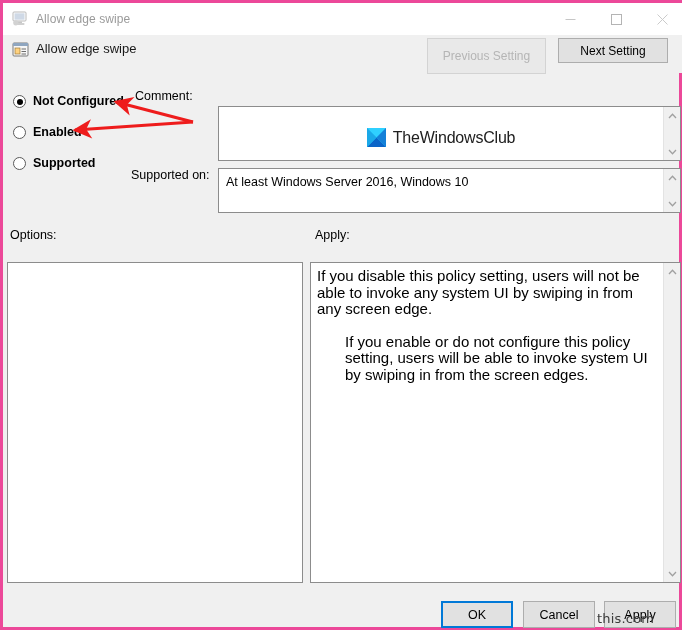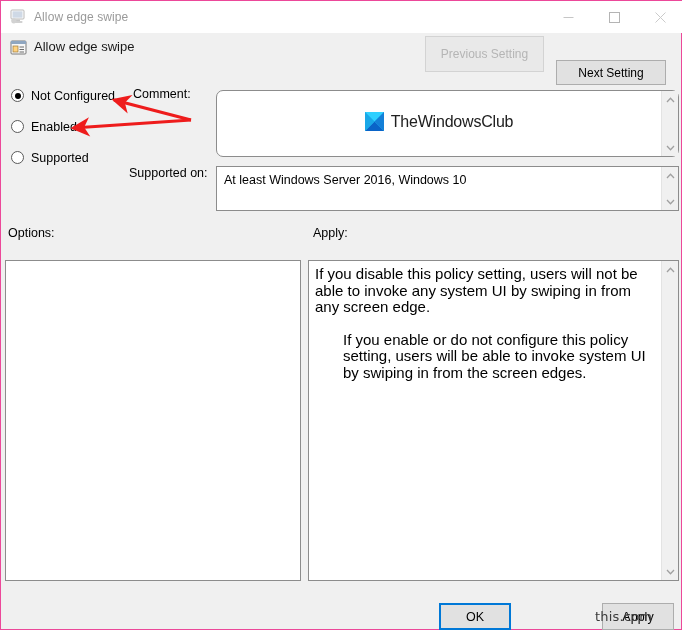--- a/index.html
+++ b/index.html
@@ -14,21 +14,21 @@
     font-size: 12px;
     color: #000000;
     overflow: hidden;
   }
   .window {
     position: relative;
     width: 682px;
     height: 630px;
     background: #f0f0f0;
     box-sizing: border-box;
-    border: 1px solid #ec4899;
+    border: 3px solid #ec4899;
   }
 
   
   .titlebar {
     position: absolute;
     left: 0; top: 0;
     width: 682px;
     height: 32px;
     background: #ffffff;
     display: flex;
@@ -101,34 +101,35 @@
     justify-content: center;
     padding: 0 12px;
     white-space: nowrap;
   }
   .btn.disabled {
     color: #b5b5b5;
     background: #e9e9e9;
     border-color: #d3d3d3;
   }
   .btn-prev { width: 119px; padding: 17px; }
-  .btn-next { width: 110px; padding: 0; margin-top: 24px; }
+  .btn-next { width: 110px; padding: 0; }
 
   
   .radios {
     position: absolute;
     left: 10px; top: 88px;
     width: 130px;
   }
   .radio-row {
     display: flex;
-    align-items: flex-start;
+    align-items: flex-end;
     height: 17px;
     margin-bottom: 14px;
     white-space: nowrap;
+    font-weight: bold;
   }
   .radio {
     width: 13px; height: 13px;
     border-radius: 50%;
     border: 1px solid #5a5a5a;
     background: #ffffff;
     box-sizing: border-box;
     position: relative;
     flex: none;
     margin-right: 7px;
@@ -156,21 +157,21 @@
   .lbl-options { left: 7px; top: 225px; }
   .lbl-help { left: 312px; top: 225px; }
 
   
   .box {
     position: absolute;
     box-sizing: border-box;
     background: #ffffff;
     border: 1px solid #8c8c8c;
   }
-  .box-comment { left: 215px; top: 89px; width: 463px; height: 67px; border-radius: 7px; }
+  .box-comment { left: 215px; top: 103px; width: 463px; height: 55px; }
   .box-supported { left: 215px; top: 165px; width: 463px; height: 45px; }
   .box-options { left: 4px; top: 259px; width: 296px; height: 321px; }
   .box-help { left: 307px; top: 259px; width: 371px; height: 321px; }
 
   .scrollbar {
     position: absolute;
     right: 0; top: 0;
     width: 17px;
     height: 100%;
     background: #f0f0f0;
@@ -399,20 +400,21 @@
       <div class="sb-arrow sb-down">
         <svg width="9" height="6" viewBox="0 0 9 6">
             <polyline points="1,1 4.5,4.7 8,1" fill="none" stroke="#a0a0a0" stroke-width="1.3"></polyline>
           </svg>
       </div>
     </div>
   </div>
 
   <div class="footer">
     <div class="foot-btn btn-ok">OK</div>
+    <div class="foot-btn btn-cancel">Cancel</div>
     <div class="foot-btn btn-apply">Apply</div>
   </div>
 
   <div class="site-watermark">this.com</div>
 
   <svg class="annot">
     <defs>
       <marker id="ah" markerWidth="7" markerHeight="7" refX="5.6" refY="3.2" orient="auto">
         <polygon points="0.4,0.2 6.4,3.2 0.4,6.2 2.1,3.2" fill="#ee1c1c"></polygon>
       </marker>

